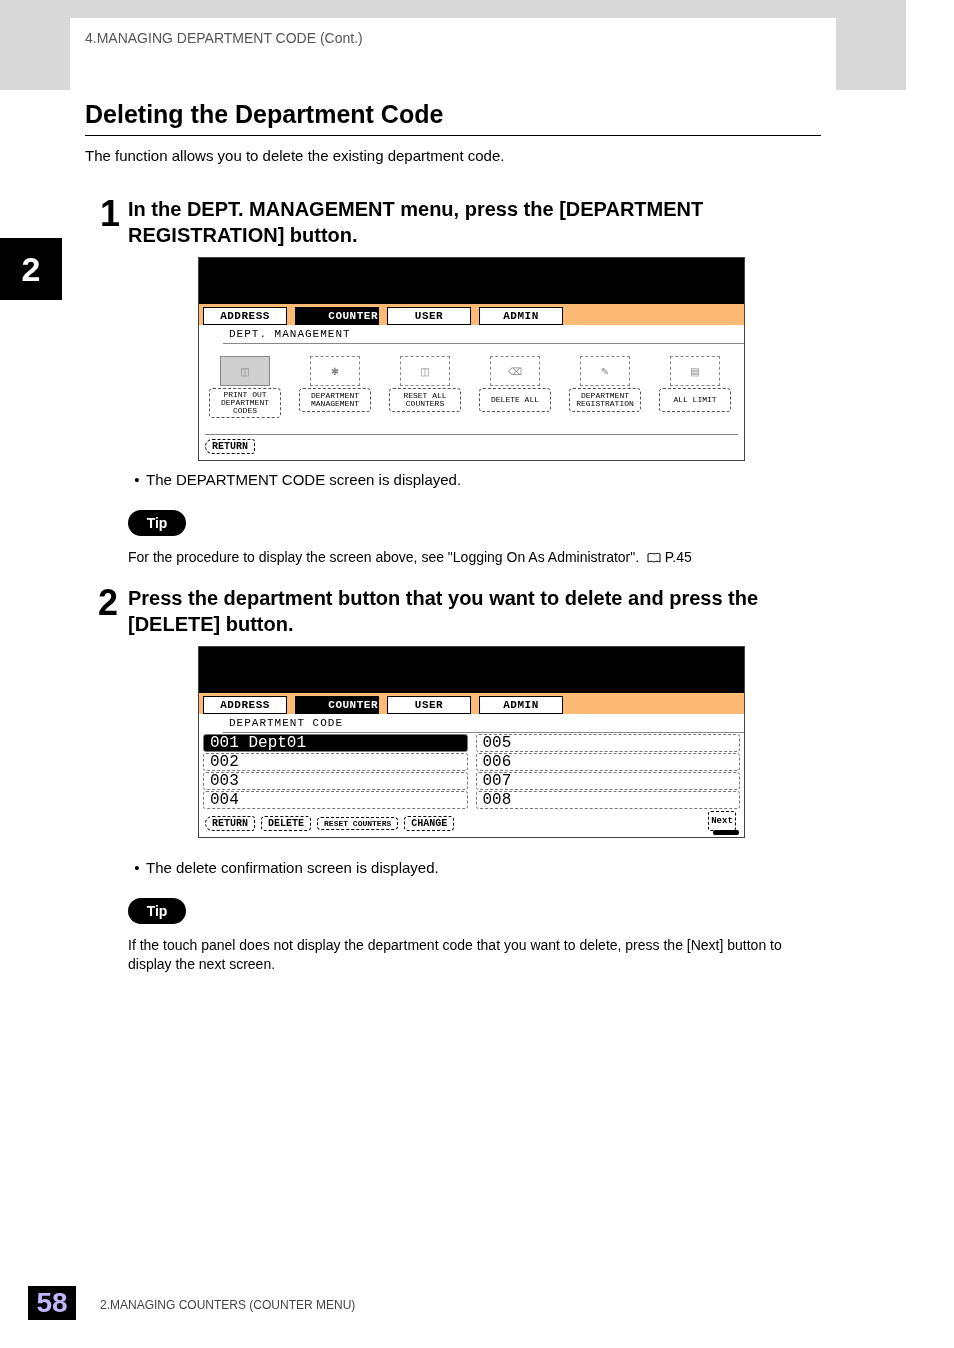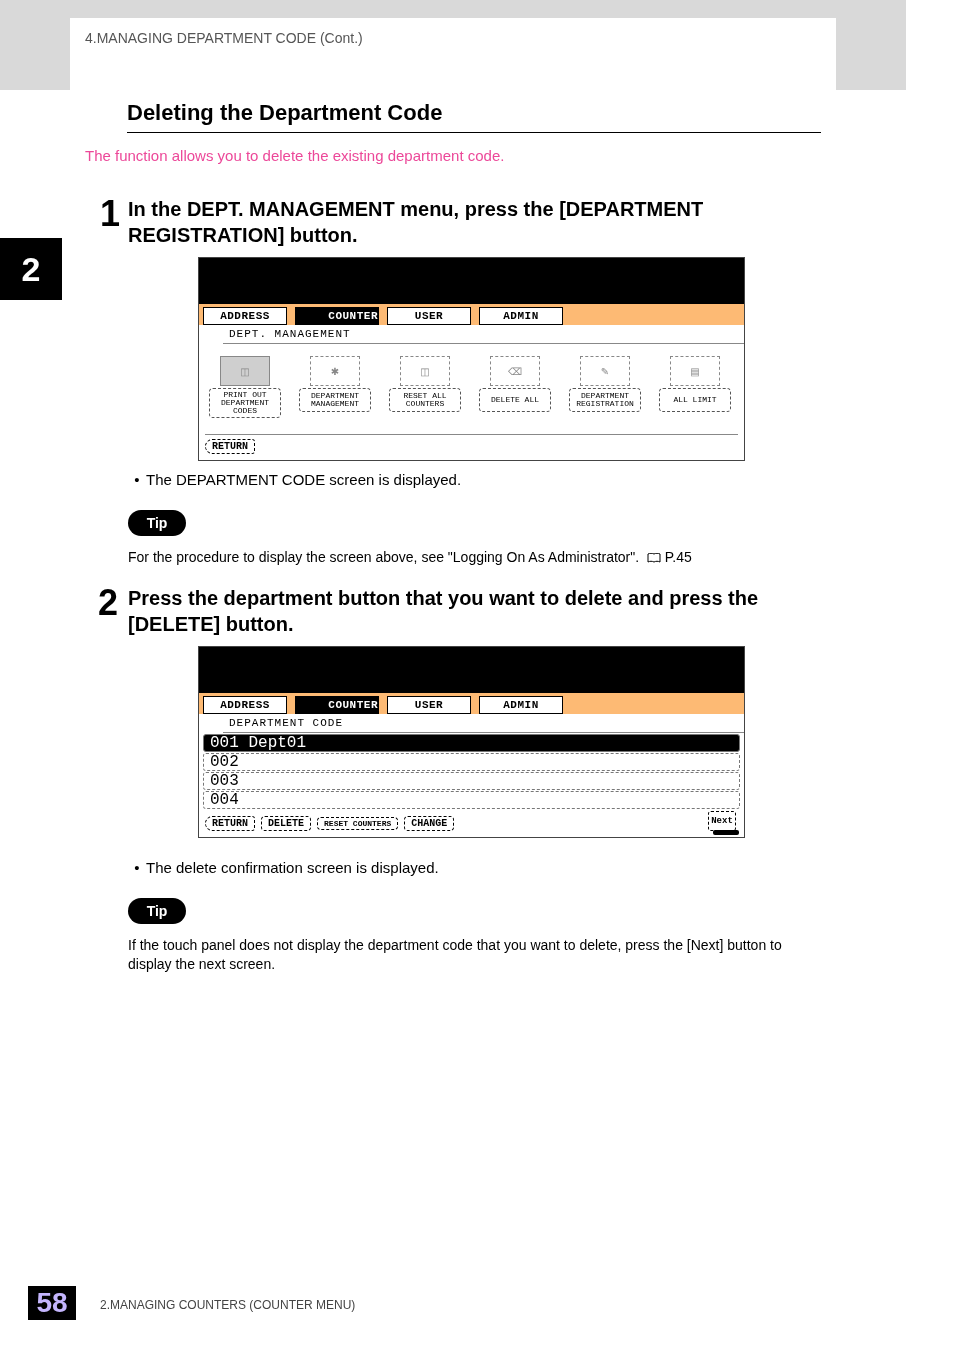--- a/index.html
+++ b/index.html
@@ -36,32 +36,31 @@
     top: 30px;
     left: 85px;
     font-size: 14px;
     color: #555;
   }
   .section-title {
     position: absolute;
     top: 100px;
     left: 85px;
     right: 85px;
-    font-size: 22px;
+    font-size: 25px;
     font-weight: bold;
     border-bottom: 1.5px solid #000;
     padding-bottom: 6px;
-    margin-left: 42px;
   }
   .intro-text {
     position: absolute;
     top: 147px;
     left: 85px;
     font-size: 15px;
-    color: #ec4899;
+    color: #000000;
     text-align: right;
   }
   .chapter-tab {
     position: absolute;
     left: 0;
     top: 238px;
     width: 62px;
     height: 62px;
     background: #000;
     color: #fff;
@@ -380,20 +379,26 @@
     <div class="ss-subheader">DEPARTMENT CODE</div>
     <div class="dept-list">
       <div class="dept-col">
         <div class="dept-row selected">
           <span>001</span> <span>Dept01</span>
         </div>
         <div class="dept-row"><span>002</span></div>
         <div class="dept-row"><span>003</span></div>
         <div class="dept-row"><span>004</span></div>
       </div>
+      <div class="dept-col" style="max-width:50%;">
+        <div class="dept-row"><span>005</span></div>
+        <div class="dept-row"><span>006</span></div>
+        <div class="dept-row"><span>007</span></div>
+        <div class="dept-row"><span>008</span></div>
+      </div>
     </div>
     <div class="ss-footer" style="position:relative; padding-top:6px;">
       <div class="ss-btn rounded">RETURN</div>
       <div class="ss-btn">DELETE</div>
       <div class="ss-btn" style="font-size:8px;">RESET COUNTERS</div>
       <div class="ss-btn">CHANGE</div>
       <div class="next-btn">Next</div>
       <div class="next-shadow"></div>
     </div>
   </div>

